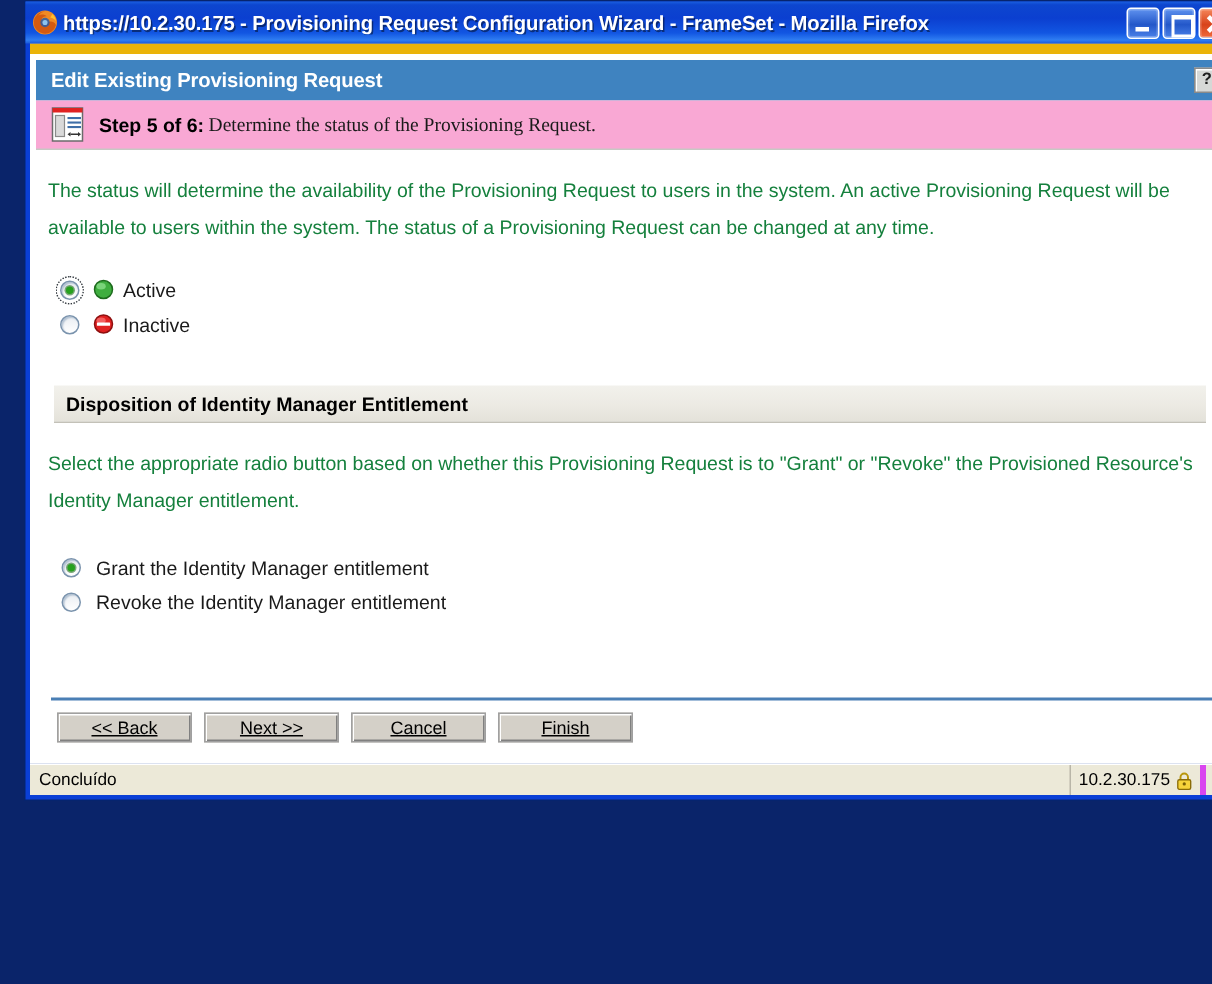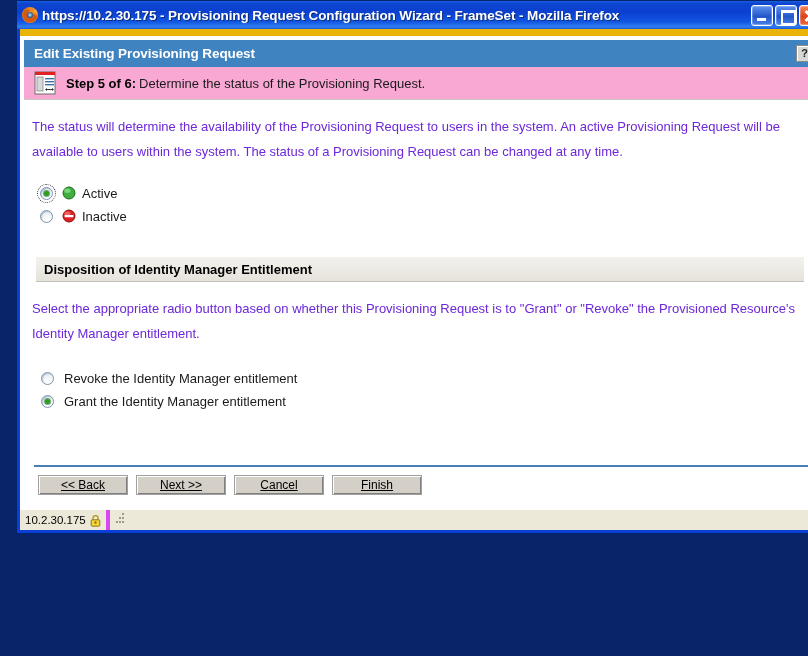--- a/index.html
+++ b/index.html
@@ -105,32 +105,32 @@
     background: #f9a8d4;
     border-bottom: 1px solid #c8c8c4;
     display: flex; align-items: center;
     padding-left: 10px;
   }
   #step-icon { width: 22px; height: 24px; flex: 0 0 22px; margin-right: 10px; }
   #step-label {
     font-size: 13px; font-weight: bold; color: #000000;
   }
   #step-desc {
-    font-size: 13px; color: #1a1a1a; margin-left: 3px;
+    font-size: 13px; color: #1a1a1a; margin-left: 3px; font-family: Liberation Serif, serif;
   }
 
   
   #body-area {
     flex: 1 1 auto;
     padding: 0 12px;
     position: relative;
     overflow: hidden;
   }
   .para {
-    color: #6d28d9;
+    color: #15803d;
     font-size: 13px;
     line-height: 25px;
     margin: 14px 0 0 0;
     max-width: 784px;
   }
 
   
   #status-list { margin-top: 18px; }
   .status-row {
     display: flex; align-items: center;
@@ -309,44 +309,45 @@
       </div>
 
       <div class="section-band">
         <span class="section-band-title">Disposition of Identity Manager Entitlement</span>
       </div>
 
       <p class="para">Select the appropriate radio button based on whether this Provisioning Request is to "Grant" or "Revoke" the Provisioned Resource's Identity Manager entitlement.</p>
 
       <div id="disposition-list">
         <div class="disp-row">
+          <span class="radio checked"></span>
+          <span class="disp-text">Grant the Identity Manager entitlement</span>
+        </div>
+        <div class="disp-row">
           <span class="radio"></span>
           <span class="disp-text">Revoke the Identity Manager entitlement</span>
-        </div>
-        <div class="disp-row">
-          <span class="radio checked"></span>
-          <span class="disp-text">Grant the Identity Manager entitlement</span>
         </div>
       </div>
 
     </div>
 
     <div id="button-bar">
       <div id="button-rule"></div>
       <div id="button-row">
         <div class="wizbtn">&lt;&lt; Back</div>
         <div class="wizbtn">Next &gt;&gt;</div>
         <div class="wizbtn">Cancel</div>
         <div class="wizbtn">Finish</div>
       </div>
     </div>
 
   </div>
 
   <div id="statusbar">
+    <div id="status-left">Concluído</div>
     <div id="status-host">
       <span>10.2.30.175</span>
       <svg id="lock-icon" viewBox="0 0 11 13">
         <path d="M3 6 V4.2 a2.5 2.5 0 0 1 5 0 V6" fill="none" stroke="#b8960c" stroke-width="1.3"></path>
         <rect x="1.2" y="5.8" width="8.6" height="6.4" rx="1" fill="#f5d33a" stroke="#8a6c07" stroke-width="0.9"></rect>
         <circle cx="5.5" cy="8.6" r="1.1" fill="#7a5f06"></circle>
       </svg>
     </div>
     <div id="grip">
       <span class="grip-dot" style="left:9px; top:7px;"></span>

